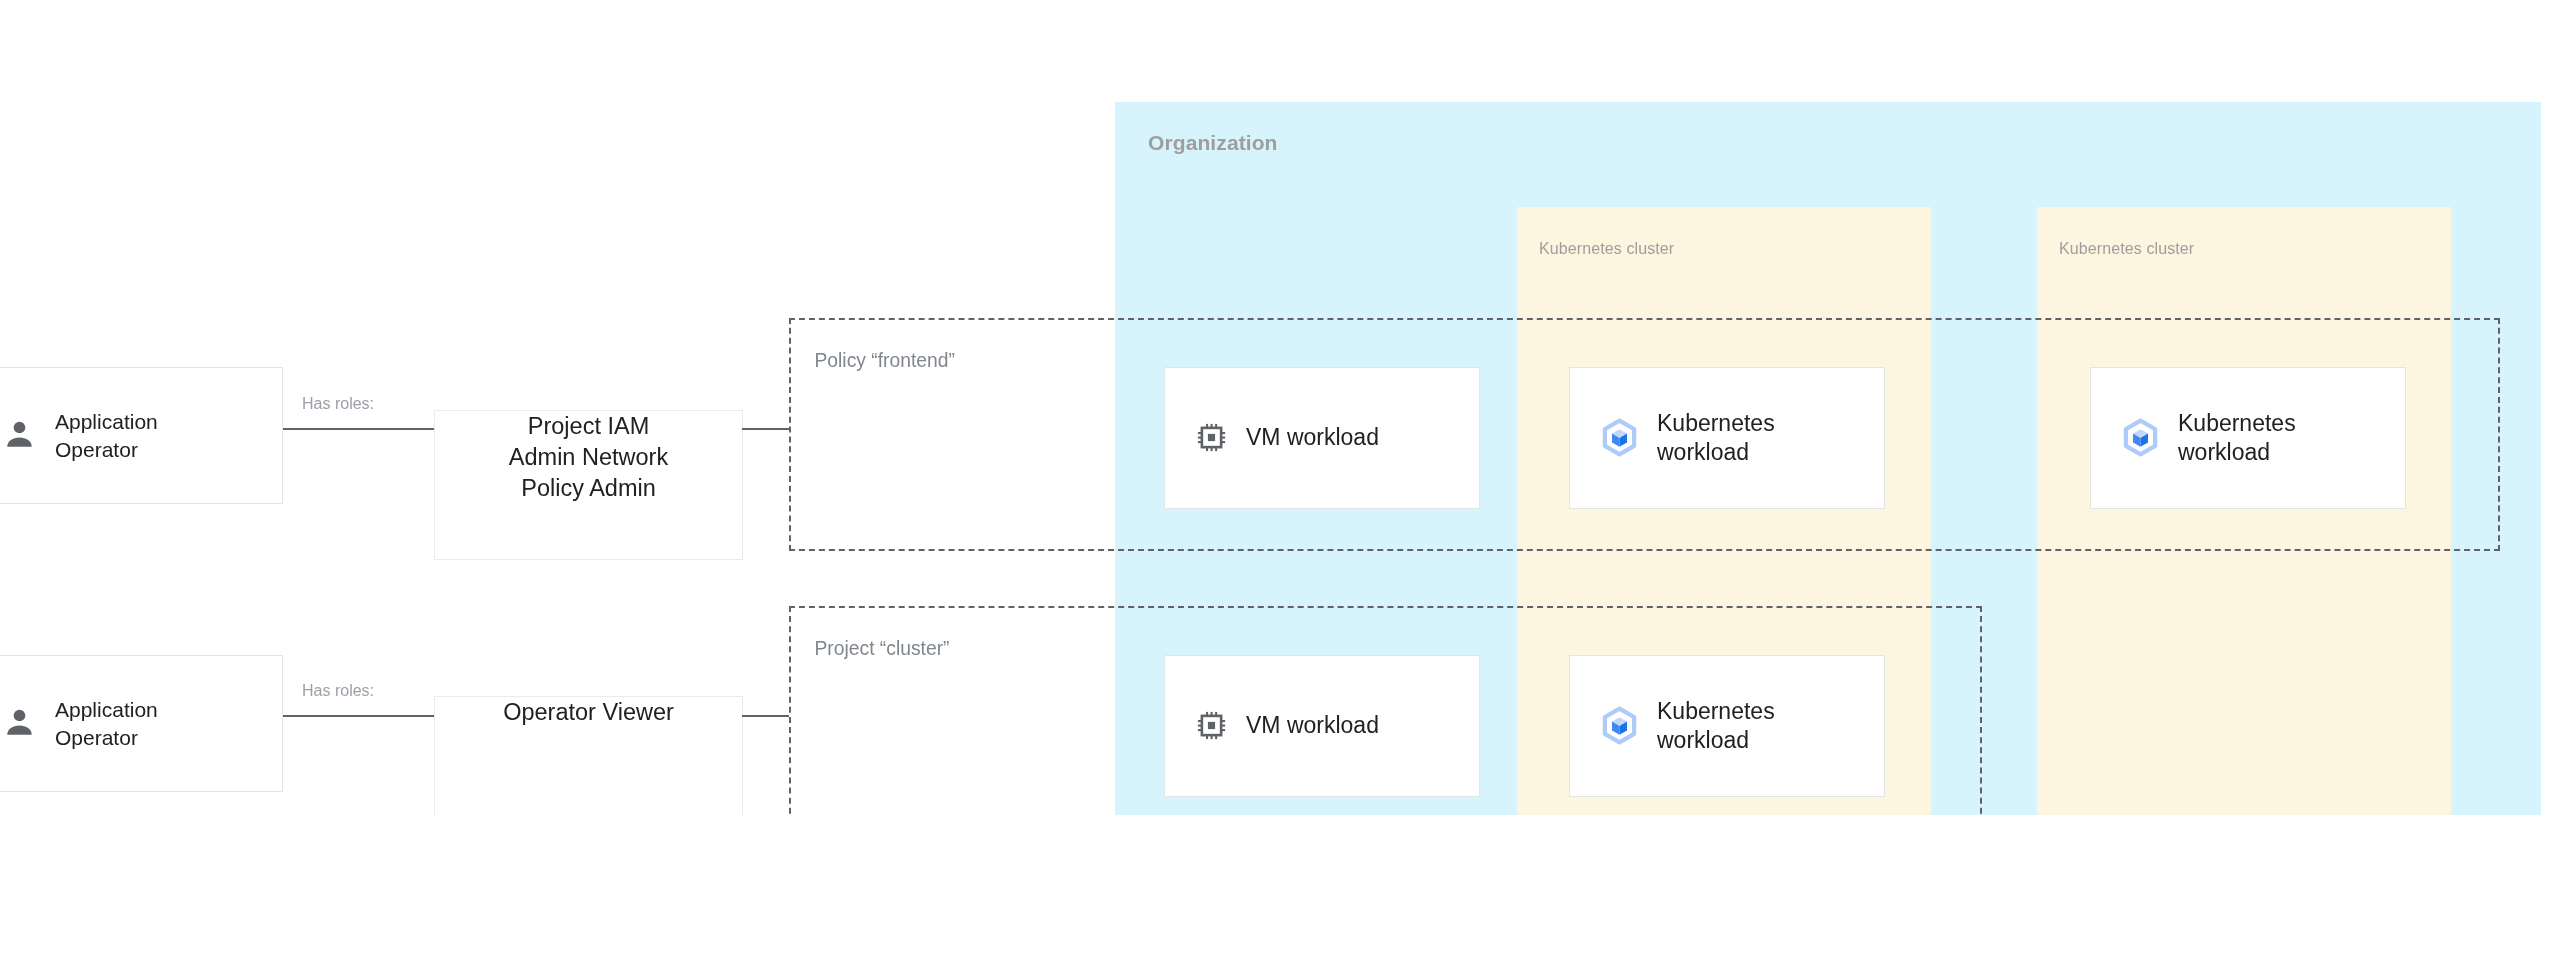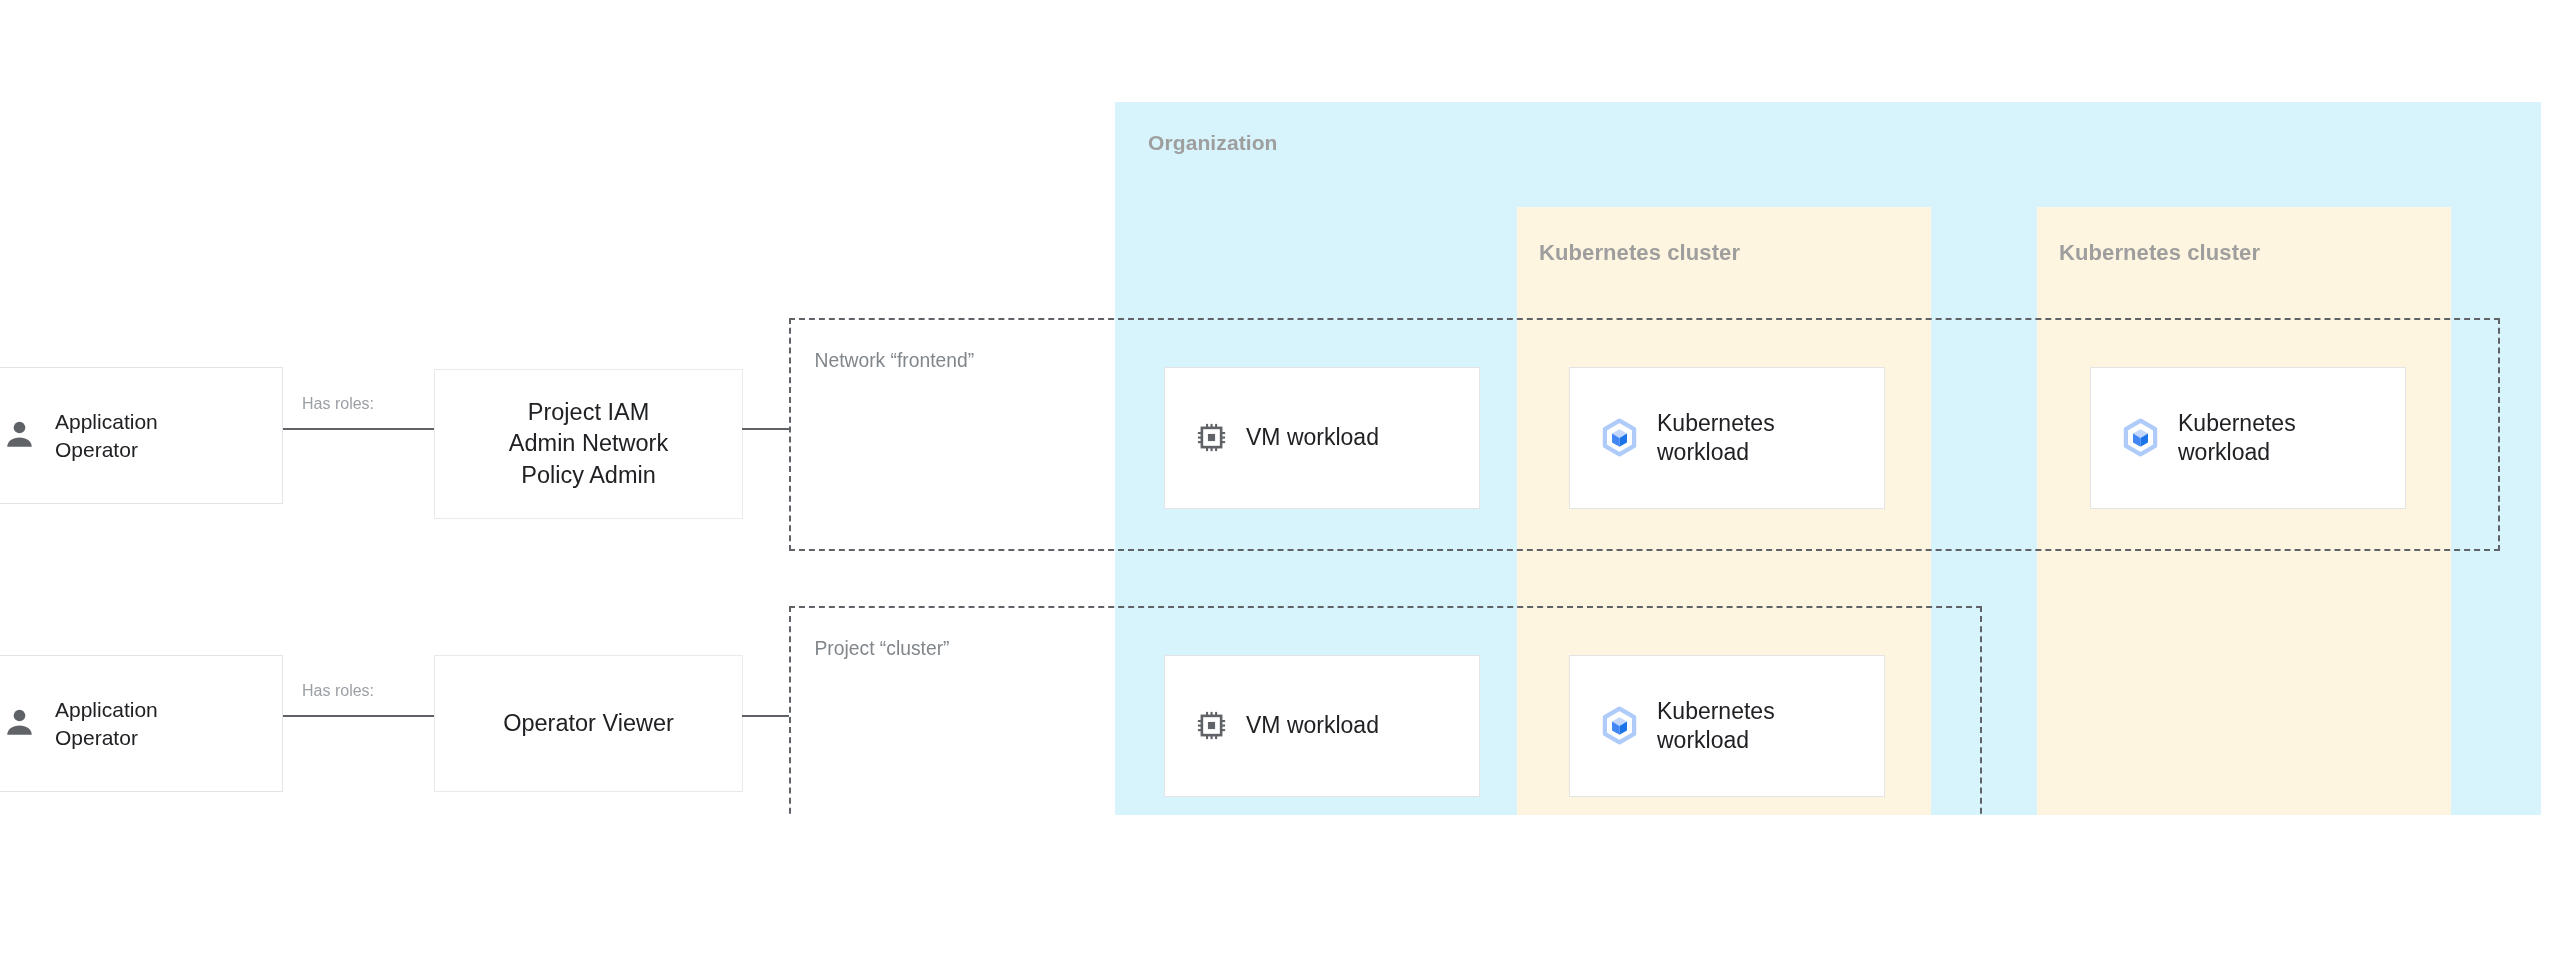--- a/index.html
+++ b/index.html
@@ -46,23 +46,23 @@
     top: 207px;
     height: 687px;
     background: #FDF5E0;
   }
   .cluster-box.c1 { left: 1517px; width: 414px; }
   .cluster-box.c2 { left: 2037px; width: 414px; }
   .cluster-label {
     position: absolute;
     top: 33px;
     left: 22px;
-    font-size: 22px;
+    font-size: 16px;
     color: #9E9E9E;
-    font-weight: 700;
+    font-weight: 400;
     letter-spacing: 0.1px;
     white-space: nowrap;
     text-align: center;
   }
 
   
   .project-box {
     position: absolute;
     border: 2.1px dashed #5F6368;
     background: transparent;
@@ -136,23 +136,24 @@
     white-space: pre-line;
   }
 
   
   .role-box {
     position: absolute;
     background: #ffffff;
     border: 1.4px solid #E8EAED;
     box-sizing: border-box;
     display: flex;
-    align-items: center;
+    align-items: flex-start;
     justify-content: center;
     text-align: center;
+    margin-top: 41px;
   }
   .role-label {
     font-size: 23.5px;
     color: #202124;
     line-height: 1.32;
     white-space: pre-line;
   }
 
   
   .connector {
@@ -184,21 +185,21 @@
 
   <div class="cluster-box c1">
     <div class="cluster-label">Kubernetes cluster</div>
   </div>
 
   <div class="cluster-box c2">
     <div class="cluster-label">Kubernetes cluster</div>
   </div>
 
   <div class="project-box frontend">
-    <div class="project-label">Network “frontend”</div>
+    <div class="project-label">Policy “frontend”</div>
   </div>
 
   <div class="project-box backend">
     <div class="project-label">Project “cluster”</div>
   </div>
 
   <div class="person-box" style="left:-29px; top:367px; width:312px; height:137px;">
     <div class="person-inner">
       <span class="icon">
         <svg width="35" height="35" viewBox="0 0 24 24" aria-hidden="true">

